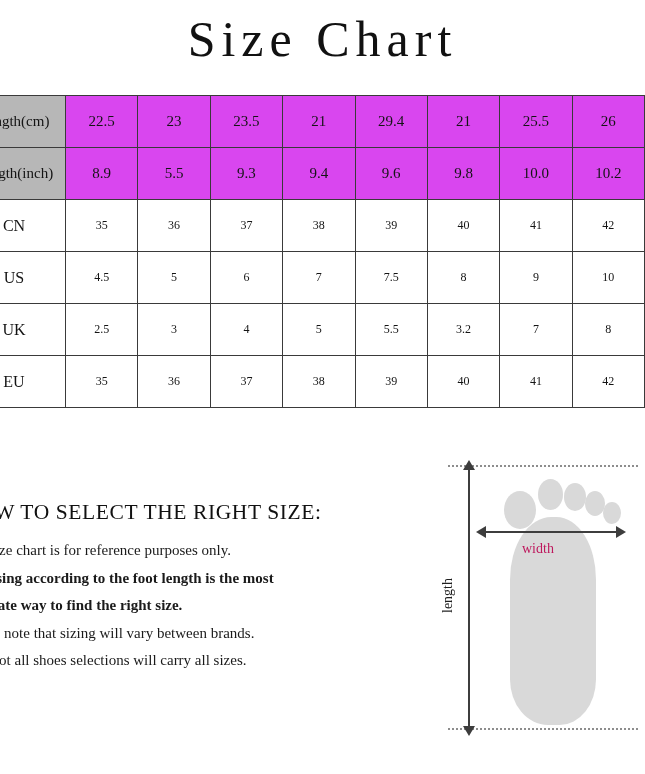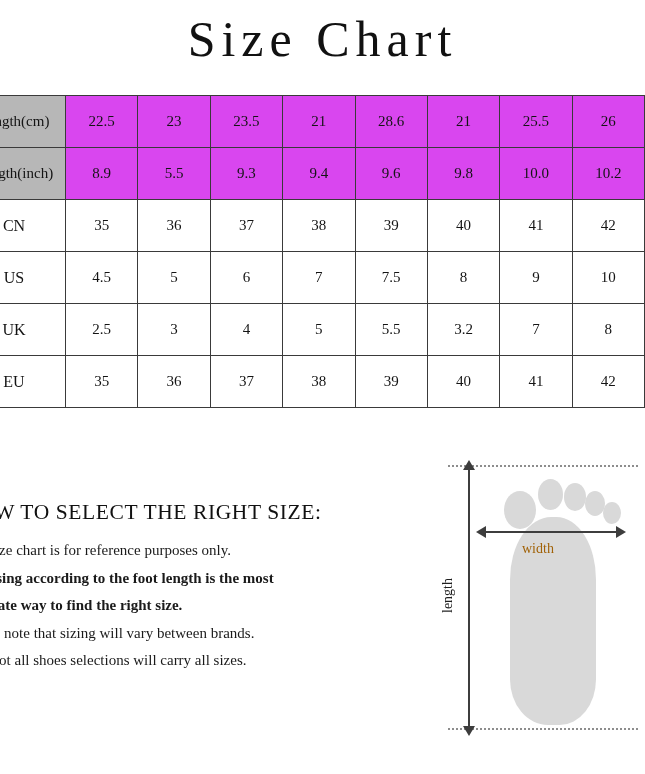--- a/index.html
+++ b/index.html
@@ -45,21 +45,21 @@
   table.size-table {
     border-collapse: collapse;
     width: 683px;
     table-layout: fixed;
   }
   table.size-table td {
     border: 1px solid #3a3a3a;
     text-align: center;
     vertical-align: middle;
     font-family: "Liberation Serif", serif;
-    font-size: 15px;
+    font-size: 12px;
     color: #141414;
     height: 52px;
     padding: 0;
   }
   table.size-table tr.header-row td {
     background: #d946ef;
     font-size: 15px;
   }
   table.size-table td.rowlabel {
     width: 103px;
@@ -176,21 +176,21 @@
   }
   .arrow-h::before { left: -9px; border-right: 10px solid #3d3d3d; }
   .arrow-h::after  { right: -9px; border-left: 10px solid #3d3d3d; }
 
   .label-width {
     position: absolute;
     left: 92px;
     top: 86px;
     font-family: "Liberation Serif", serif;
     font-size: 14px;
-    color: #a16207;
+    color: #be185d;
   }
   .label-length {
     position: absolute;
     left: 10px;
     top: 158px;
     font-family: "Liberation Serif", serif;
     font-size: 14px;
     color: #1f1f1f;
     transform: rotate(-90deg);
     transform-origin: left top;
@@ -206,21 +206,21 @@
   <div class="table-wrap">
     <table class="size-table">
       <tbody>
 
         <tr class="header-row">
           <td class="rowlabel">Length(cm)</td>
           <td>22.5</td>
           <td>23</td>
           <td>23.5</td>
           <td>21</td>
-          <td>28.6</td>
+          <td>29.4</td>
           <td>21</td>
           <td>25.5</td>
           <td>26</td>
         </tr>
 
         <tr class="header-row">
           <td class="rowlabel">Length(inch)</td>
           <td>8.9</td>
           <td>5.5</td>
           <td>9.3</td>

